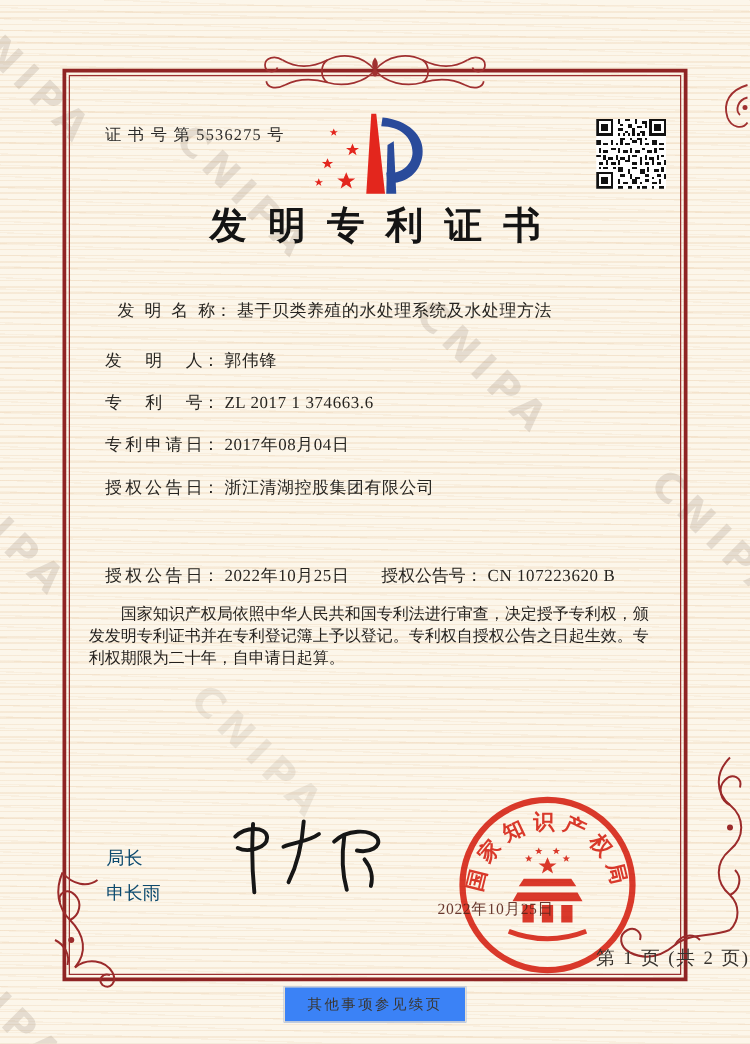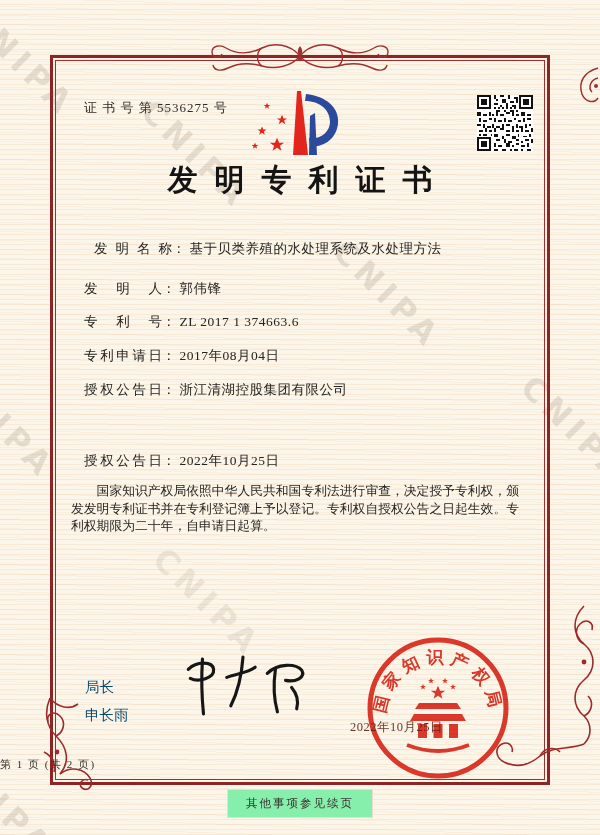--- a/index.html
+++ b/index.html
@@ -34,24 +34,24 @@
   .fcolon{display:inline-block;margin-right:4px;}
   .fvalue{letter-spacing:.5px;}
   .grp2{position:absolute;left:221px;top:0;}
   .paras{position:absolute;left:71px;width:462px;top:483px;font-size:12.8px;line-height:17.6px;
     color:#221f1c;text-align:justify;}
   .paras p{margin:0 14px 6px 0;text-indent:2em;}
   .officer{position:absolute;left:85px;top:673px;font-size:14.5px;line-height:28px;color:#0c4a6e;}
   .sig{position:absolute;left:168px;top:648px;width:152px;height:78px;}
   .seal{position:absolute;left:363px;top:633px;width:150px;height:150px;opacity:.92;mix-blend-mode:multiply;}
   .sealdate{position:absolute;left:350px;top:719px;font-size:12.5px;letter-spacing:.5px;color:#59241a;opacity:.9;}
-  .pageinfo{position:absolute;left:0;right:0;top:757px;text-align:left;font-size:11px;letter-spacing:1.5px;color:#37332e;}
+  .pageinfo{position:absolute;left:0;right:0;top:757px;text-align:right;font-size:15px;letter-spacing:1.5px;color:#37332e;}
   .footnote{
     position:absolute;left:50%;transform:translateX(-50%);top:789px;
-    background:#86efac;border:1px solid #e7ded0;padding:6px 18px;
+    background:#3b82f6;border:1px solid #e7ded0;padding:6px 18px;
     font-size:11.5px;letter-spacing:2px;color:#3a3631;white-space:nowrap;
   }
   .orn{position:absolute;pointer-events:none;}
 </style>
 </head>
 <body>
 
 <div class="page">
 
   <span class="wm" style="left:-14px;top:0px;">CNIPA</span>
@@ -173,20 +173,23 @@
     <span class="flabel">专利号</span><span class="fcolon">：</span><span class="fvalue">ZL 2017 1 374663.6</span>
   </div>
   <div class="row" style="top:347px;">
     <span class="flabel">专利申请日</span><span class="fcolon">：</span><span class="fvalue">2017年08月04日</span>
   </div>
   <div class="row" style="top:381px;">
     <span class="flabel">授权公告日</span><span class="fcolon">：</span><span class="fvalue">浙江清湖控股集团有限公司</span>
   </div>
   <div class="row" style="top:452px;">
     <span class="flabel">授权公告日</span><span class="fcolon">：</span><span class="fvalue">2022年10月25日</span>
+    <span class="grp2">
+      <span>授权公告号</span><span class="fcolon">：</span><span class="fvalue">CN 107223620 B</span>
+    </span>
   </div>
 
   <div class="paras">
     <p>国家知识产权局依照中华人民共和国专利法进行审查，决定授予专利权，颁发发明专利证书并在专利登记簿上予以登记。专利权自授权公告之日起生效。专利权期限为二十年，自申请日起算。</p>
   </div>
 
   <div class="officer">
     <div>局长</div>
     <div>申长雨</div>
   </div>

